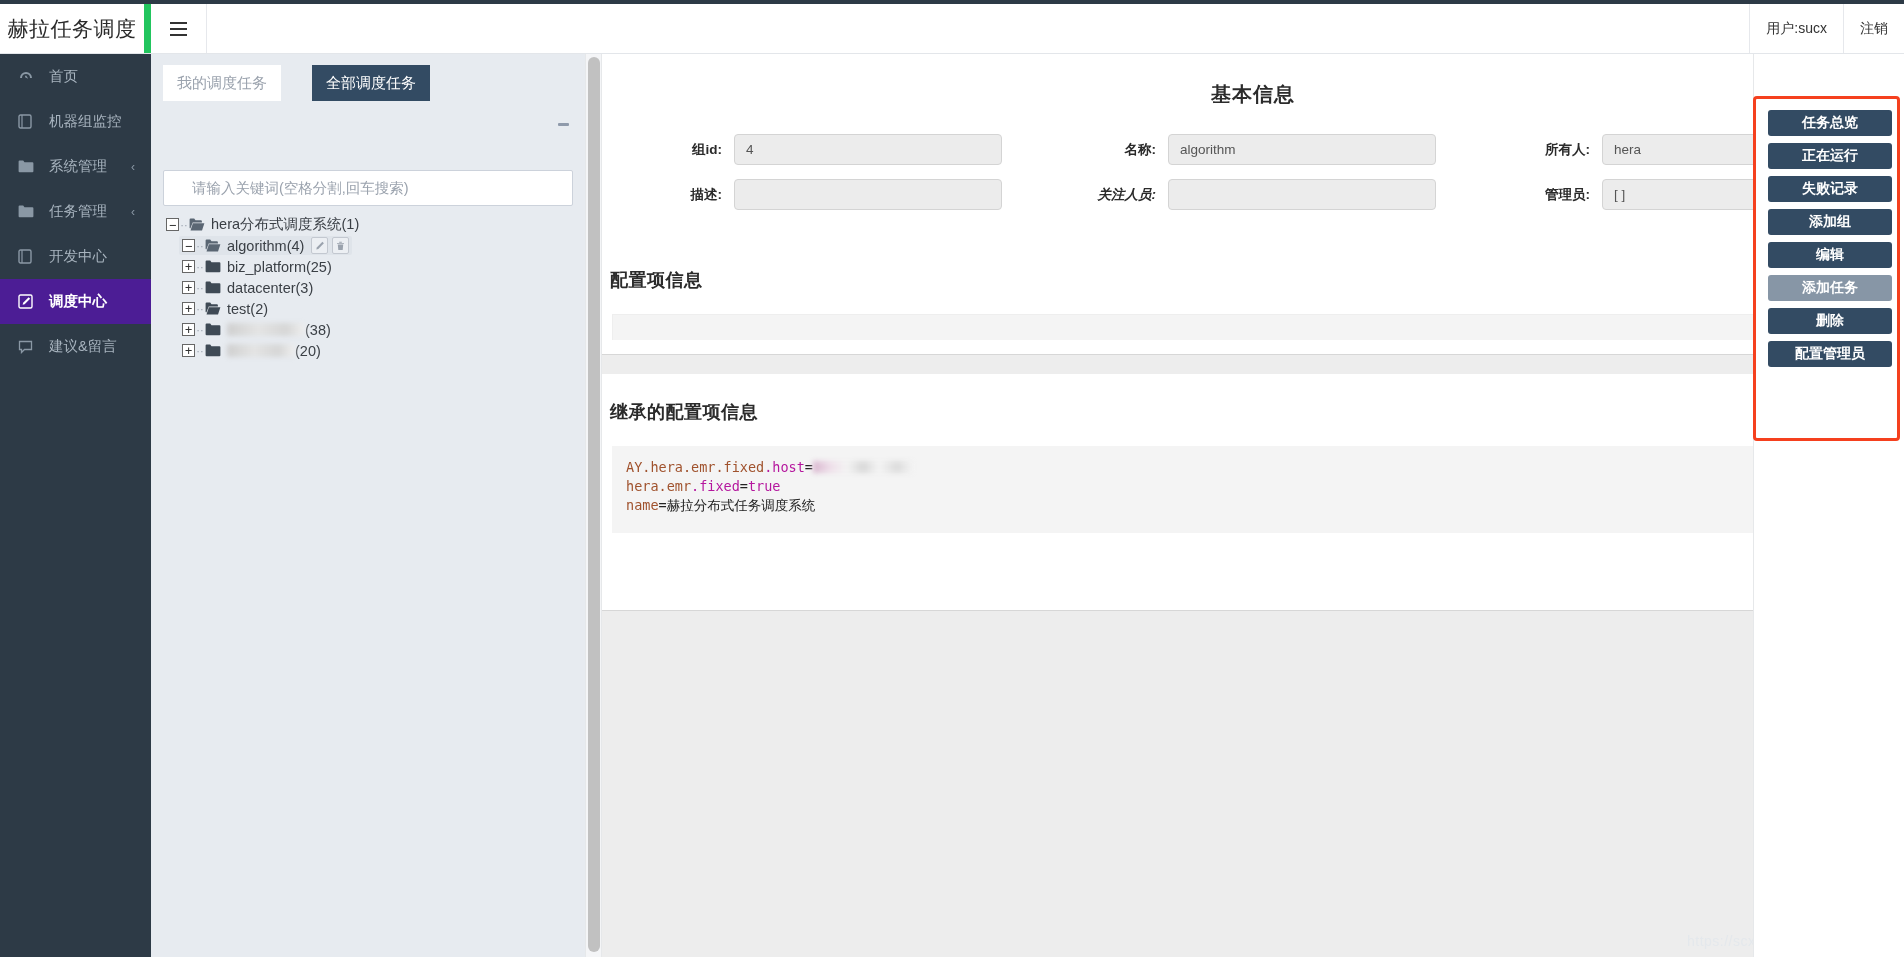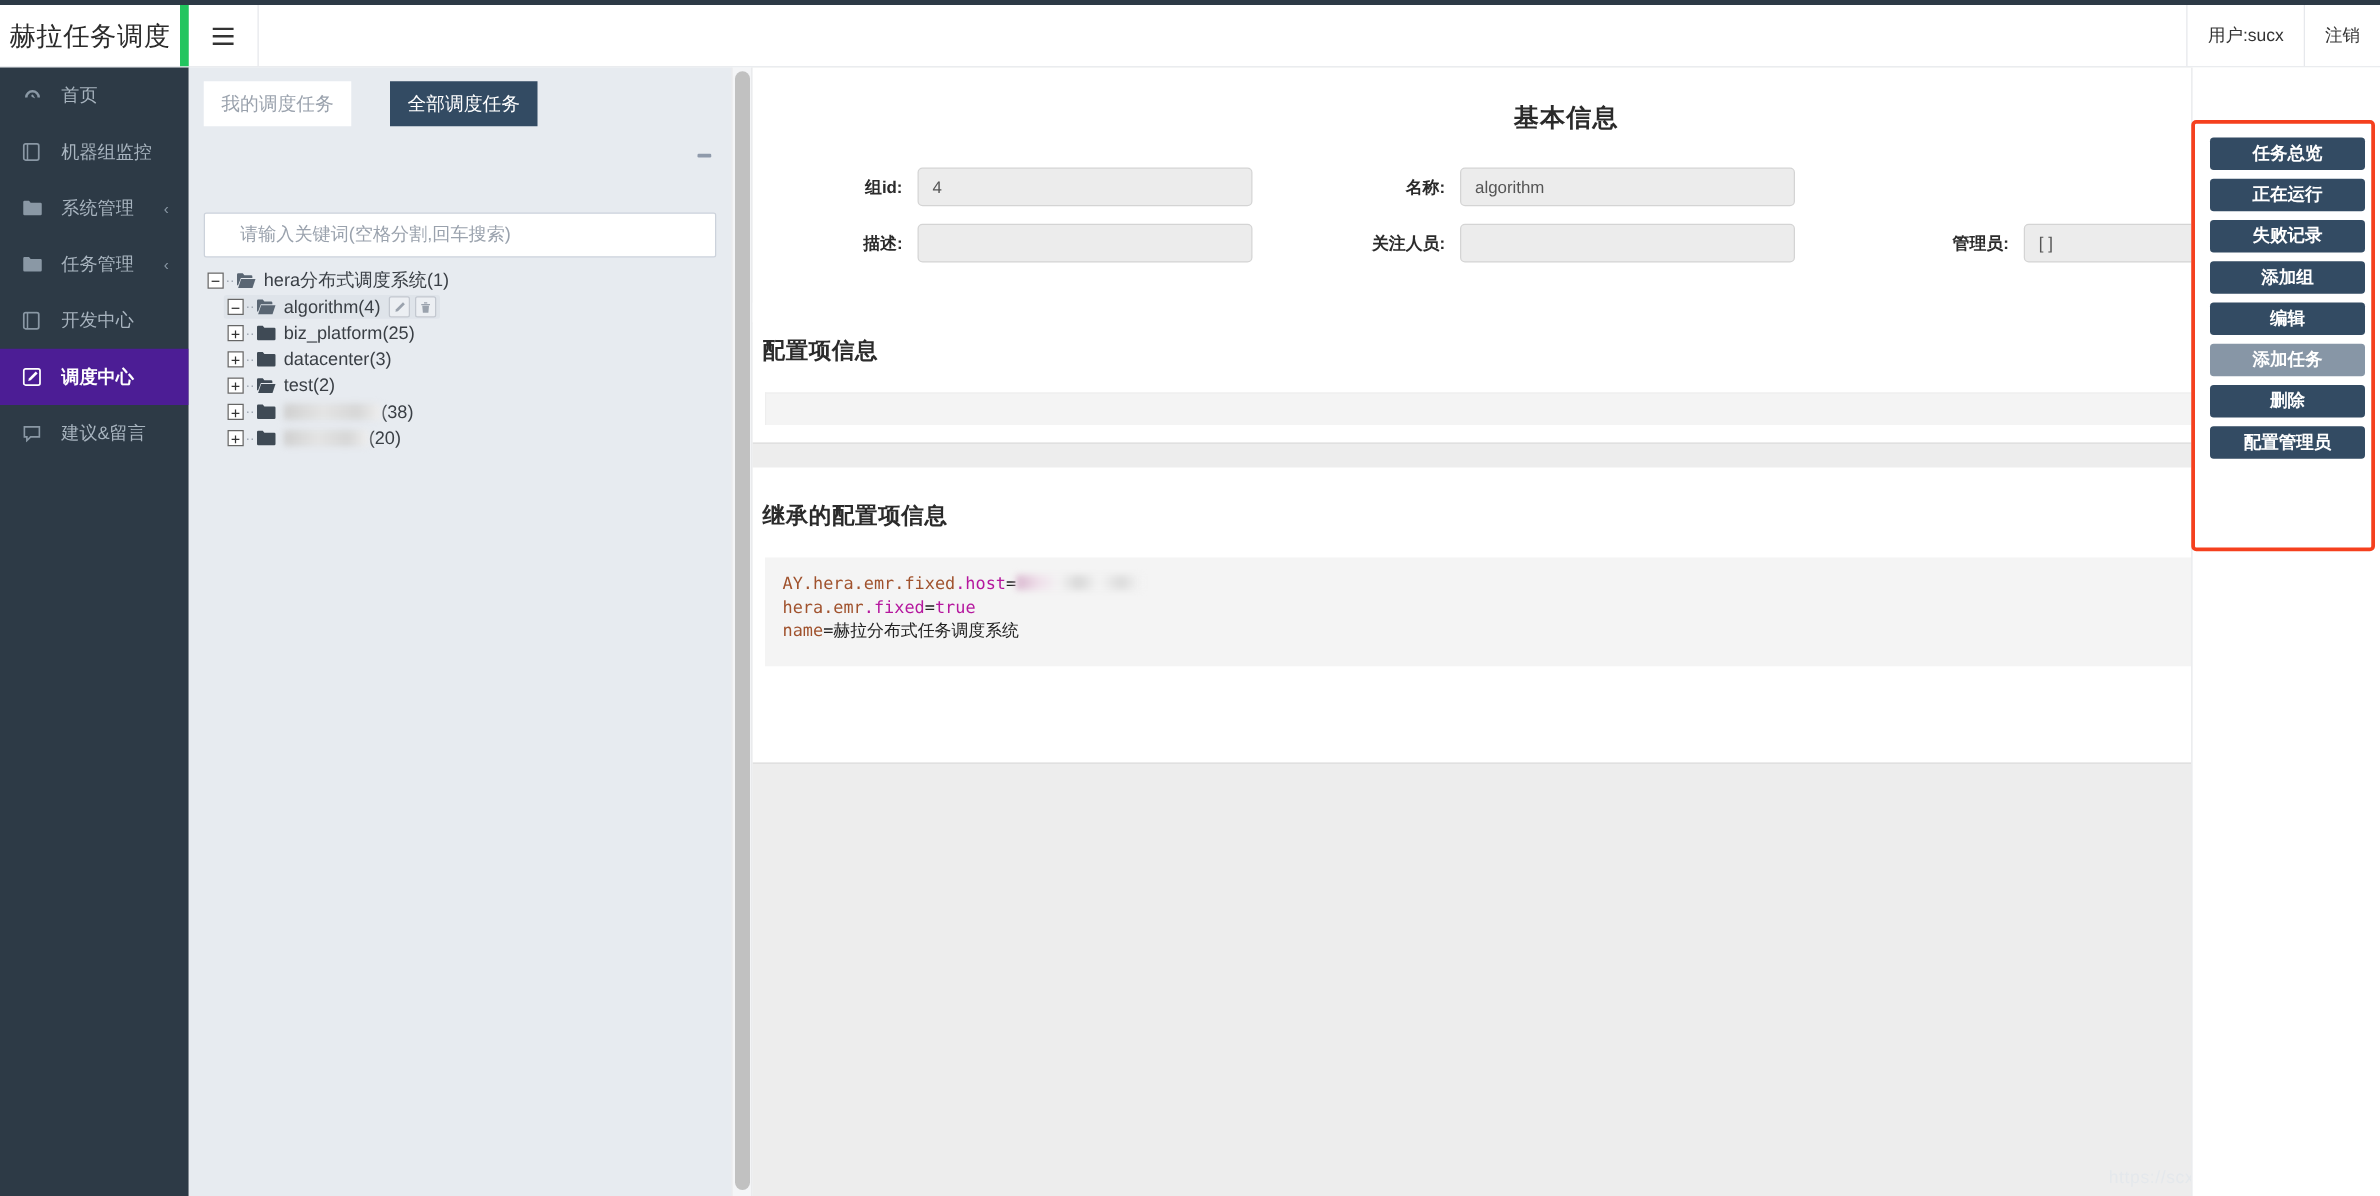--- a/index.html
+++ b/index.html
@@ -447,32 +447,36 @@
 
     <div class="formrow" style="padding-top:26px;">
       <div class="fcell" style="width:434px;">
         <div class="flabel" style="width:120px;">组id:</div>
         <div class="finput" style="width:268px;">4</div>
       </div>
       <div class="fcell" style="width:434px;">
         <div class="flabel" style="width:120px;">名称:</div>
         <div class="finput" style="width:268px;">algorithm</div>
       </div>
+      <div class="fcell" style="width:434px;">
+        <div class="flabel" style="width:120px;">所有人:</div>
+        <div class="finput" style="width:268px;">hera</div>
+      </div>
     </div>
 
     <div class="formrow" style="padding-top:14px;">
       <div class="fcell" style="width:434px;">
         <div class="flabel" style="width:120px;">描述:</div>
         <div class="finput" style="width:268px;"></div>
       </div>
       <div class="fcell" style="width:434px;">
-        <div class="flabel" style="width:120px;">关注人员:</div>
+        <div class="flabel" style="width:120px;font-style:italic;">关注人员:</div>
         <div class="finput" style="width:268px;"></div>
       </div>
-      <div class="fcell" style="width:434px;justify-content:center;">
+      <div class="fcell" style="width:434px;">
         <div class="flabel" style="width:120px;">管理员:</div>
         <div class="finput" style="width:268px;">[ ]</div>
       </div>
     </div>
   </div>
 
   <div class="card card-config">
     <div class="section-head">配置项信息</div>
     <div class="greystrip"></div>
   </div>

